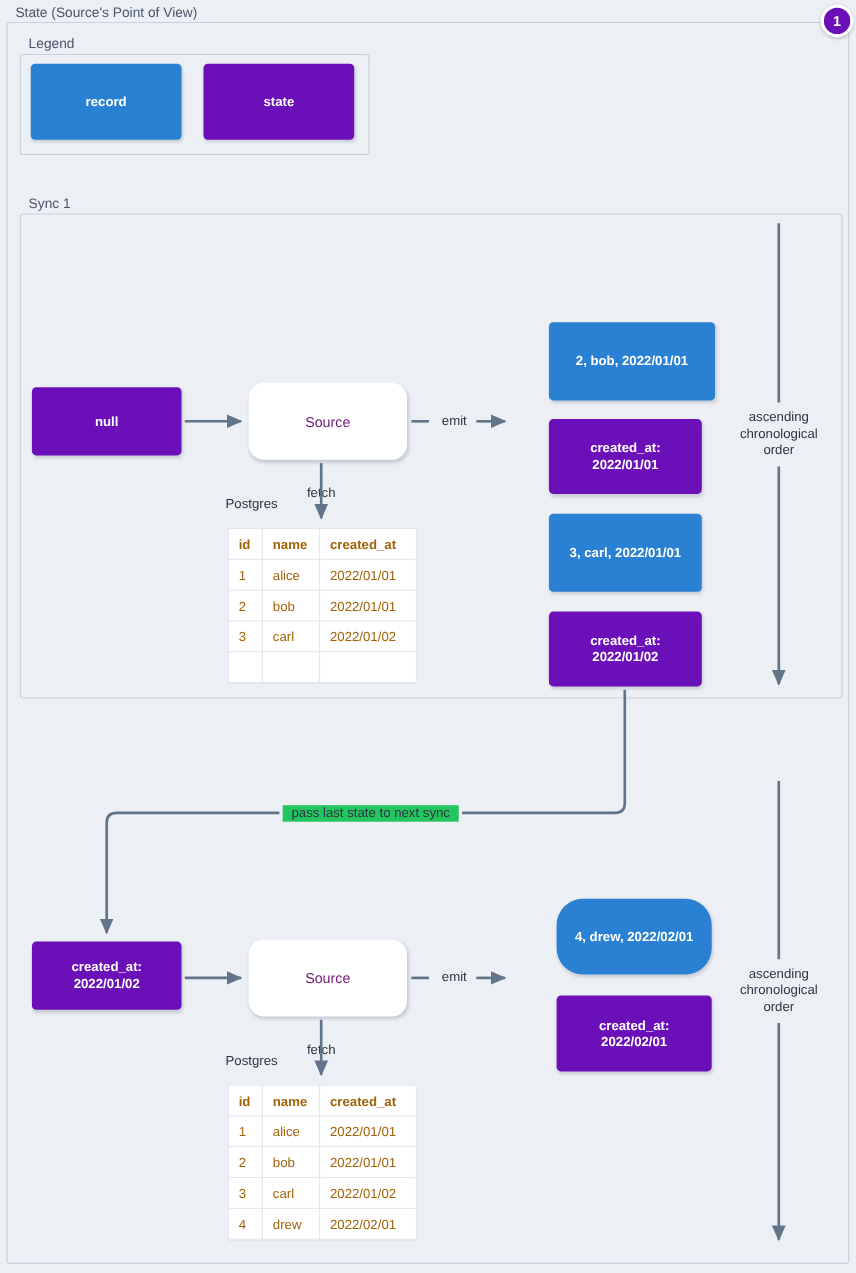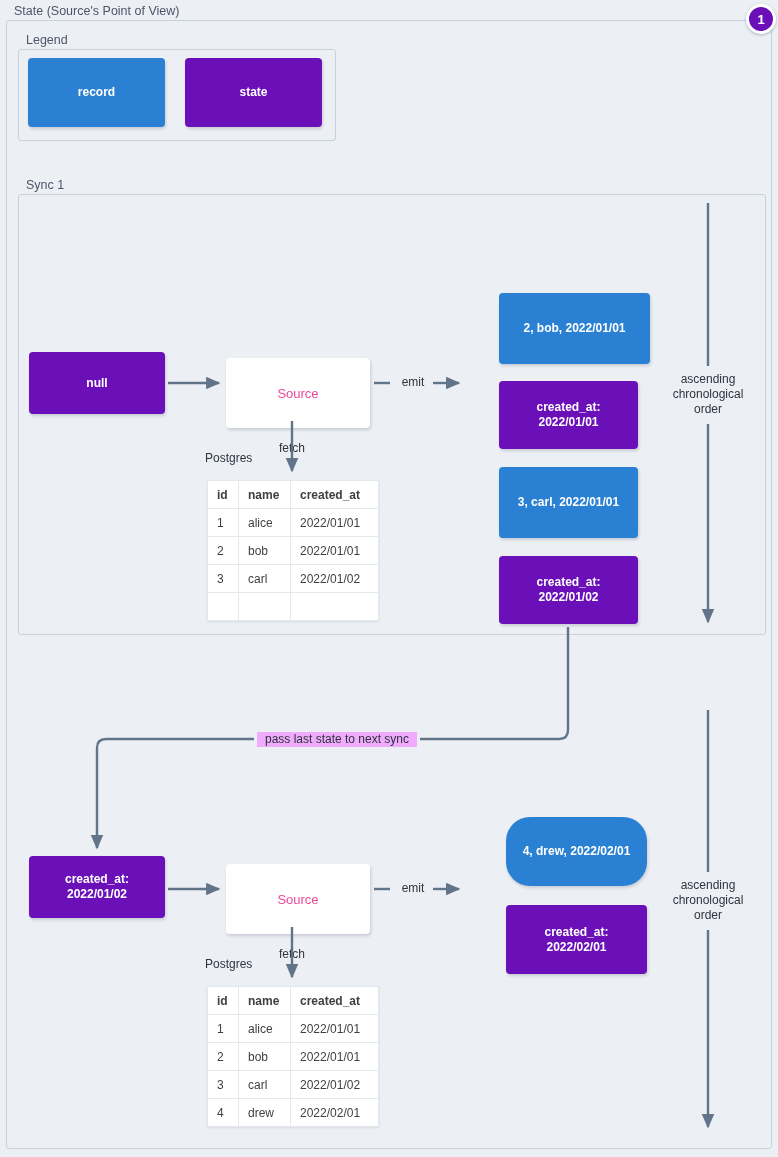--- a/index.html
+++ b/index.html
@@ -60,45 +60,44 @@
     font-weight: bold;
     color: #ffffff;
     box-shadow: 1px 2px 3px rgba(40,50,70,0.18);
     padding: 2px 6px;
     white-space: pre-line;
   }
   .node.record { background: #2a80d2; }
   .node.state  { background: #6b10b8; }
   .node.plain  {
     background: #ffffff;
-    color: #ec4899;
+    color: #701a75;
     font-weight: normal;
     font-size: 13px;
-    border-radius: 4px;
-    margin-top: 10px;
+    border-radius: 14px;
   }
 
   
   .cap {
     position: absolute;
     font-size: 12px;
     line-height: 15px;
     color: #2e3440;
     white-space: pre-line;
     text-align: center;
   }
   .cap.left { text-align: left; }
 
   
   .pgtable {
     position: absolute;
     border-collapse: collapse;
     background: #ffffff;
     font-size: 12px;
-    color: #404040;
+    color: #a16207;
     box-shadow: 0 1px 2px rgba(40,50,70,0.10);
   }
   .pgtable td, .pgtable th {
     border: 1px solid #e3e8ef;
     height: 28px;
     padding: 0 9px;
     text-align: left;
     font-weight: normal;
     box-sizing: border-box;
   }
@@ -215,21 +214,21 @@
   </div>
   <div class="node record" style="left:499px; top:467px; width:139px; height:71px;">
     <span>3, carl, 2022/01/01</span>
   </div>
   <div class="node state" style="left:499px; top:556px; width:139px; height:68px;">
     <span>created_at:
 2022/01/02</span>
   </div>
 
 
-  <div class="cap" style="left:257px; top:732px; width:160px; background:#f0abfc;">pass last state to next sync</div>
+  <div class="cap" style="left:257px; top:732px; width:160px; background:#22c55e;">pass last state to next sync</div>
 
   <div class="node state" style="left:29px; top:856px; width:136px; height:62px;">
     <span>created_at:
 2022/01/02</span>
   </div>
 
   <div class="node plain" style="left:226px; top:854px; width:144px; height:70px;">
     <span>Source</span>
   </div>
 

